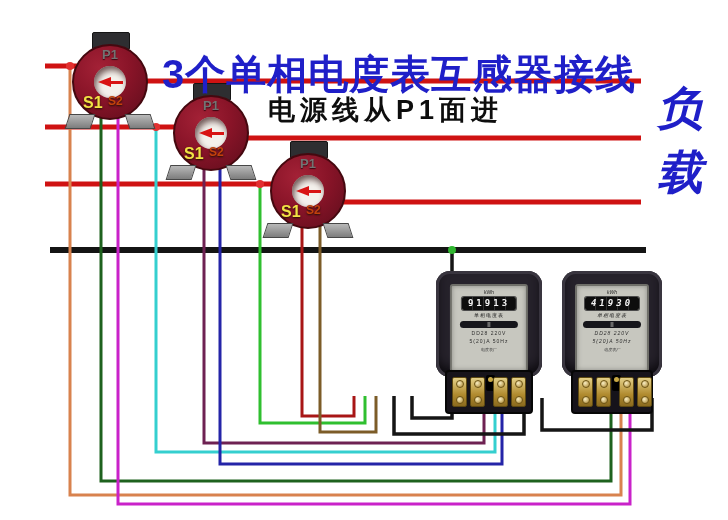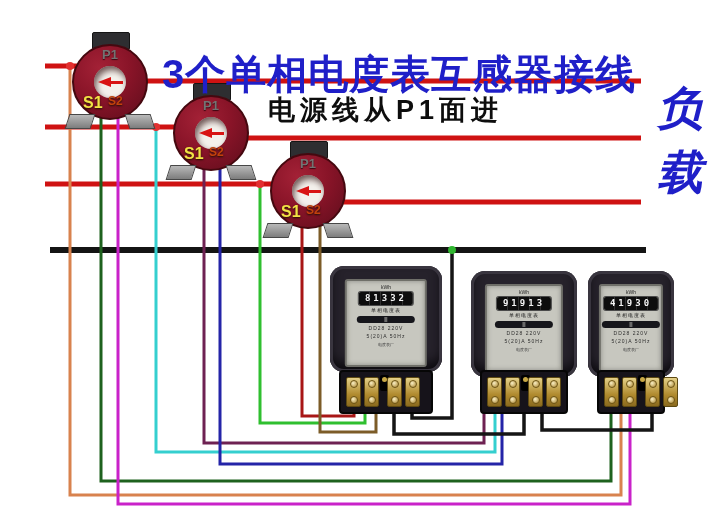--- a/index.html
+++ b/index.html
@@ -38,22 +38,22 @@
          font-weight:bold;font-size:13px;color:#737373;text-shadow:0 1px 1px #3a0510;}
   .ct-s1{position:absolute;left:19px;top:55px;font-weight:bold;font-size:16px;color:#f2e244;
          text-shadow:0 1px 2px #201000;margin-top:7px;}
   .ct-s2{position:absolute;left:44px;top:62px;font-weight:bold;font-size:12px;color:#c2410c;
          text-shadow:0 1px 2px #201000;}
   .ct1{left:64px;top:32px;}  .ct2{left:165px;top:83px;}  .ct3{left:262px;top:141px;}
 
   
   .meter{position:absolute;z-index:2;}
   .m1{left:330px;top:266px;width:112px;height:148px;}
-  .m2{left:471px;top:271px;width:106px;height:143px;}
-  .m3{left:588px;top:271px;width:86px;height:143px;}
+  .m2{left:436px;top:271px;width:106px;height:143px;}
+  .m3{left:562px;top:271px;width:100px;height:143px;font-style:italic;}
   .m-body{position:absolute;left:0;top:0;right:0;height:106px;background:#26222b;border-radius:14px;
           box-shadow:inset 0 0 0 3px #39353f, inset 0 -8px 12px #0a080c;}
   .m-face{position:absolute;left:50%;top:13px;width:70%;height:84px;transform:translateX(-50%);
           background:#c7c7bf;border:2px solid #6f6f69;border-radius:3px;
           box-shadow:inset 0 0 5px #8a8a84;overflow:hidden;}
   .m-kwh{font-size:5px;text-align:center;color:#222;margin-top:3px;}
   .m-counter{margin:2px auto 0;width:54px;height:13px;border-radius:2px;
              background:repeating-linear-gradient(90deg,#0d0d0d 0 10px,#303030 10px 11px);
              box-shadow:0 0 0 1px #4a4a4a;
              color:#f4f4f4;font-family:"DejaVu Sans Mono",monospace;font-weight:bold;
@@ -148,40 +148,20 @@
       <div class="ct-hole"></div>
       <div class="ct-arrow"></div>
     </div>
     <div class="ct-foot fl"></div>
     <div class="ct-foot fr"></div>
     <div class="ct-p1">P1</div>
     <div class="ct-s1">S1</div>
     <div class="ct-s2">S2</div>
   </div>
 
-  <div class="meter m1">
-    <div class="m-body">
-      <div class="m-face">
-        <div class="m-kwh">kWh</div>
-        <div class="m-counter">81332</div>
-        <div class="m-type">单相电度表</div>
-        <div class="m-disc"></div>
-        <div class="m-spec">DD28 220V</div>
-        <div class="m-spec">5(20)A 50Hz</div>
-        <div class="m-maker">电度表厂</div>
-      </div>
-    </div>
-    <div class="m-block">
-      <div class="m-term t1"></div>
-      <div class="m-term t2"></div>
-      <div class="m-tab"></div>
-      <div class="m-term t3"></div>
-      <div class="m-term t4"></div>
-    </div>
-  </div>
 
   <div class="meter m2">
     <div class="m-body">
       <div class="m-face">
         <div class="m-kwh">kWh</div>
         <div class="m-counter">91913</div>
         <div class="m-type">单相电度表</div>
         <div class="m-disc"></div>
         <div class="m-spec">DD28 220V</div>
         <div class="m-spec">5(20)A 50Hz</div>

